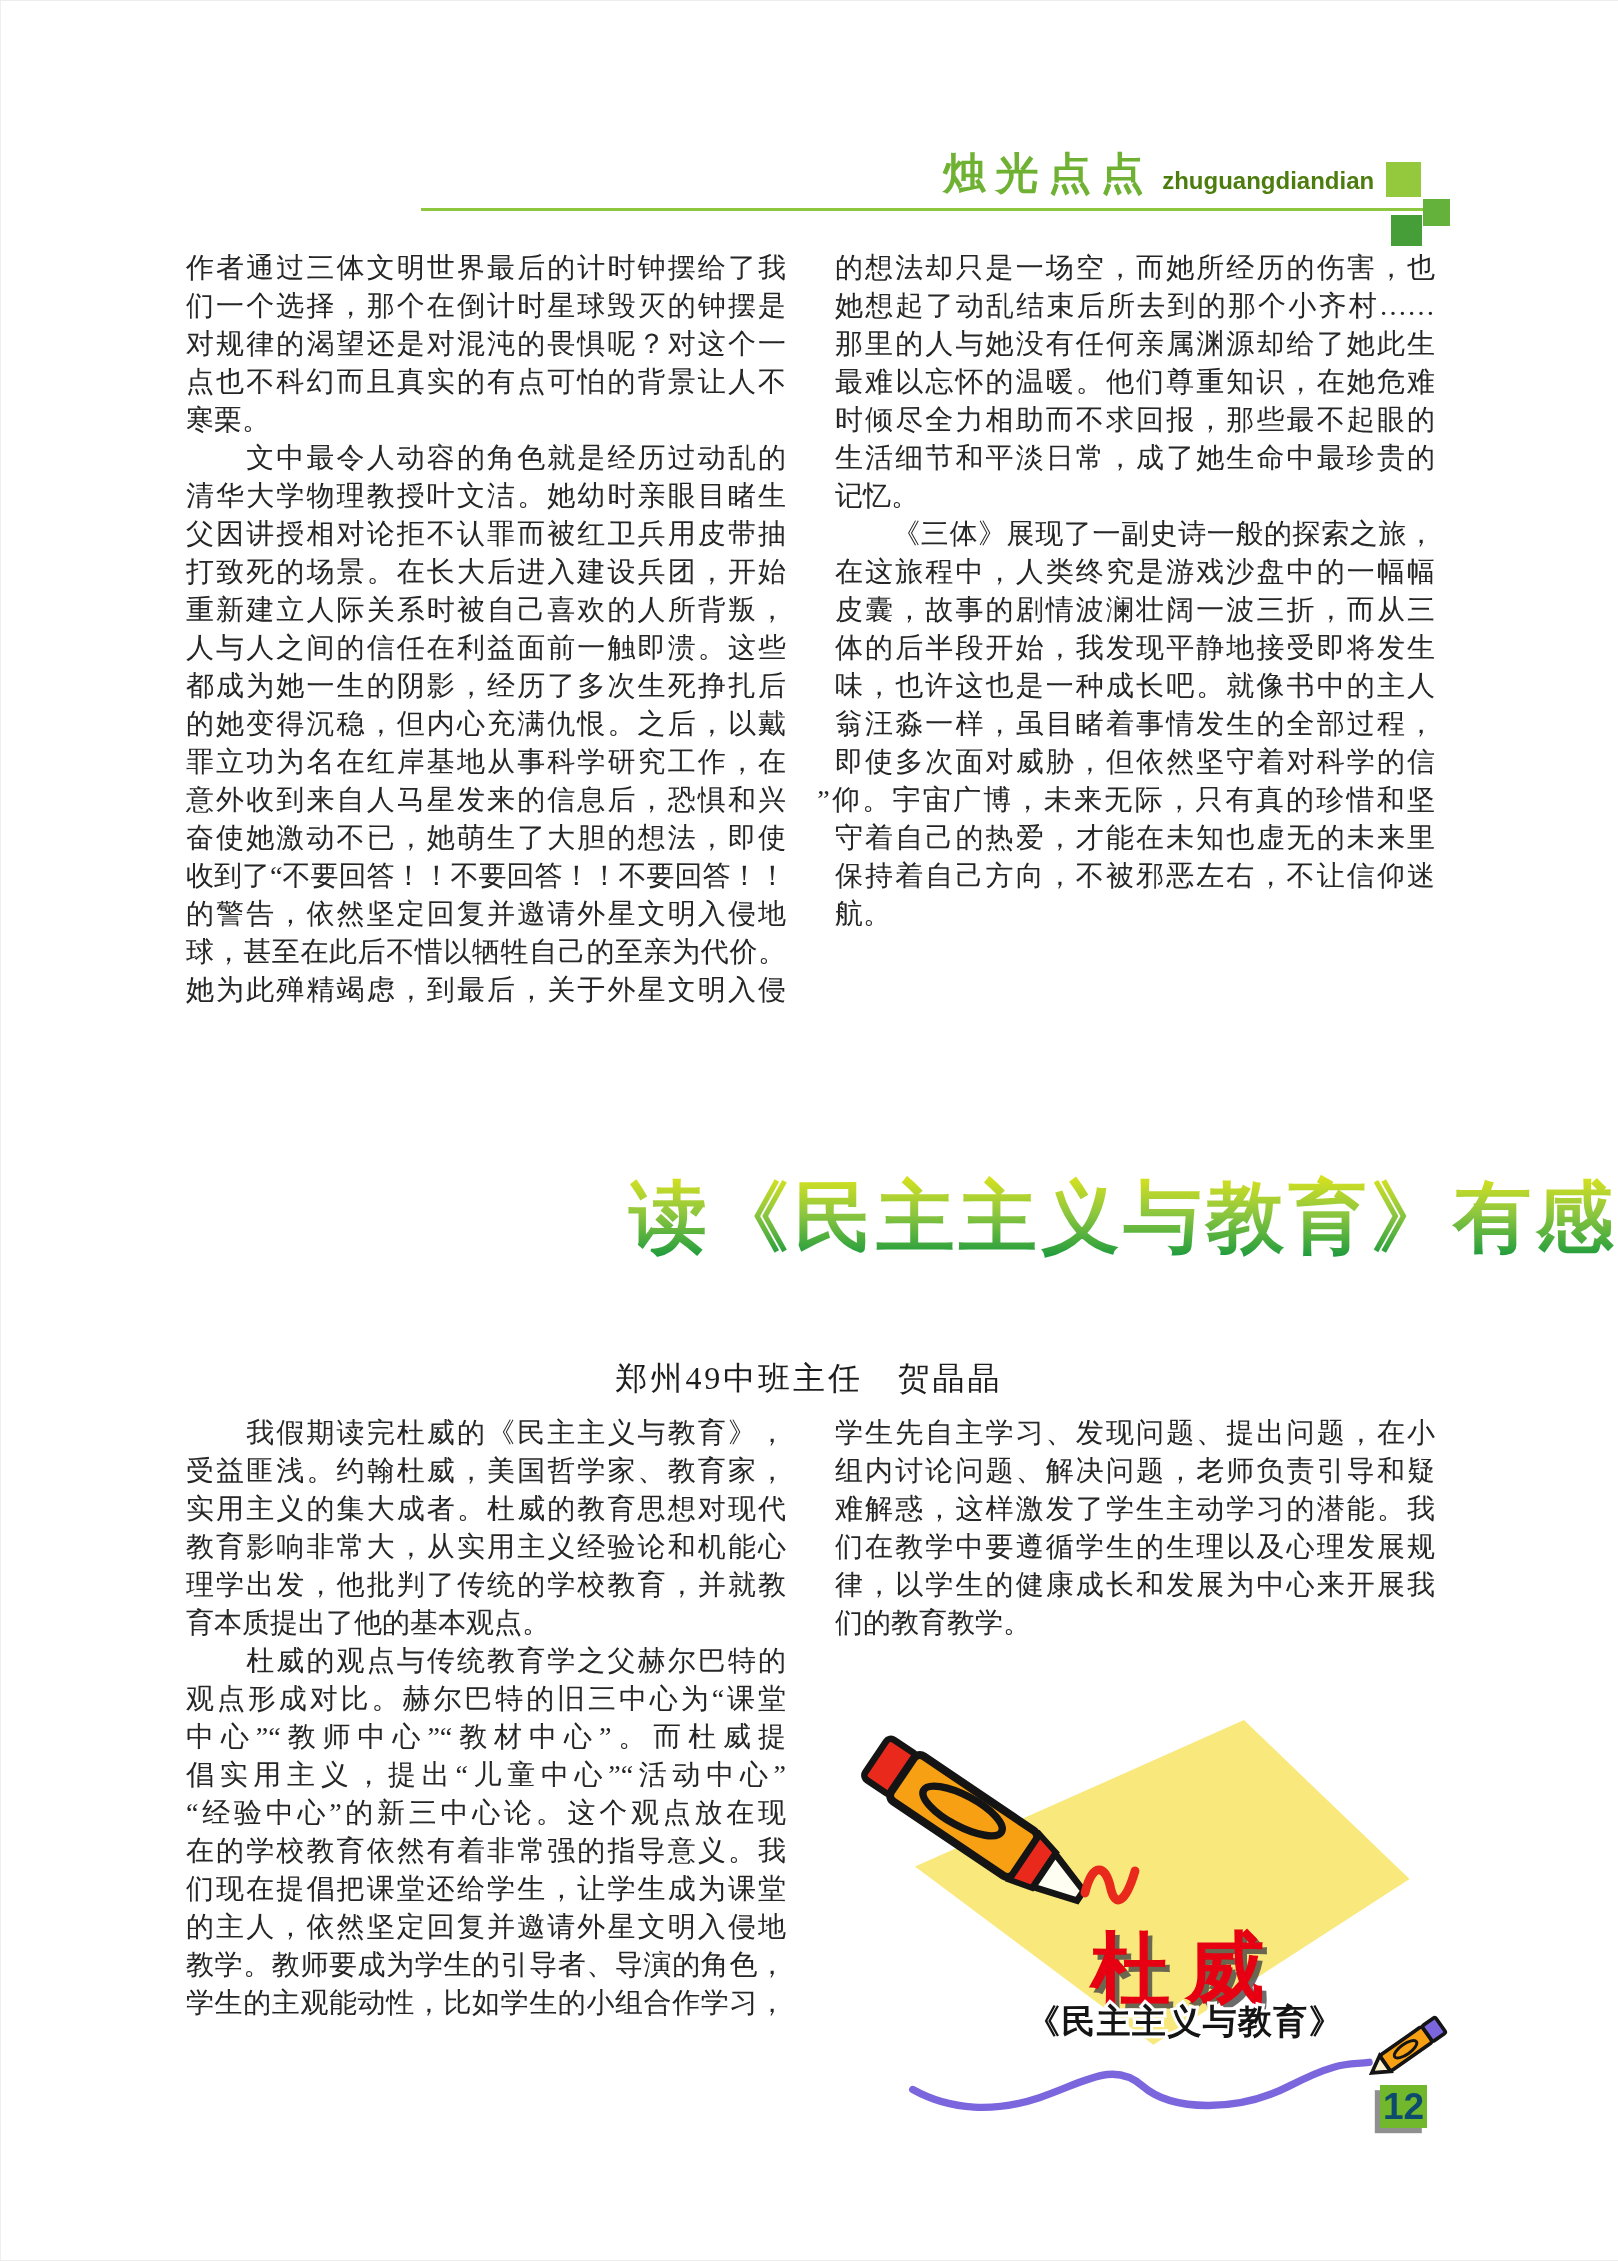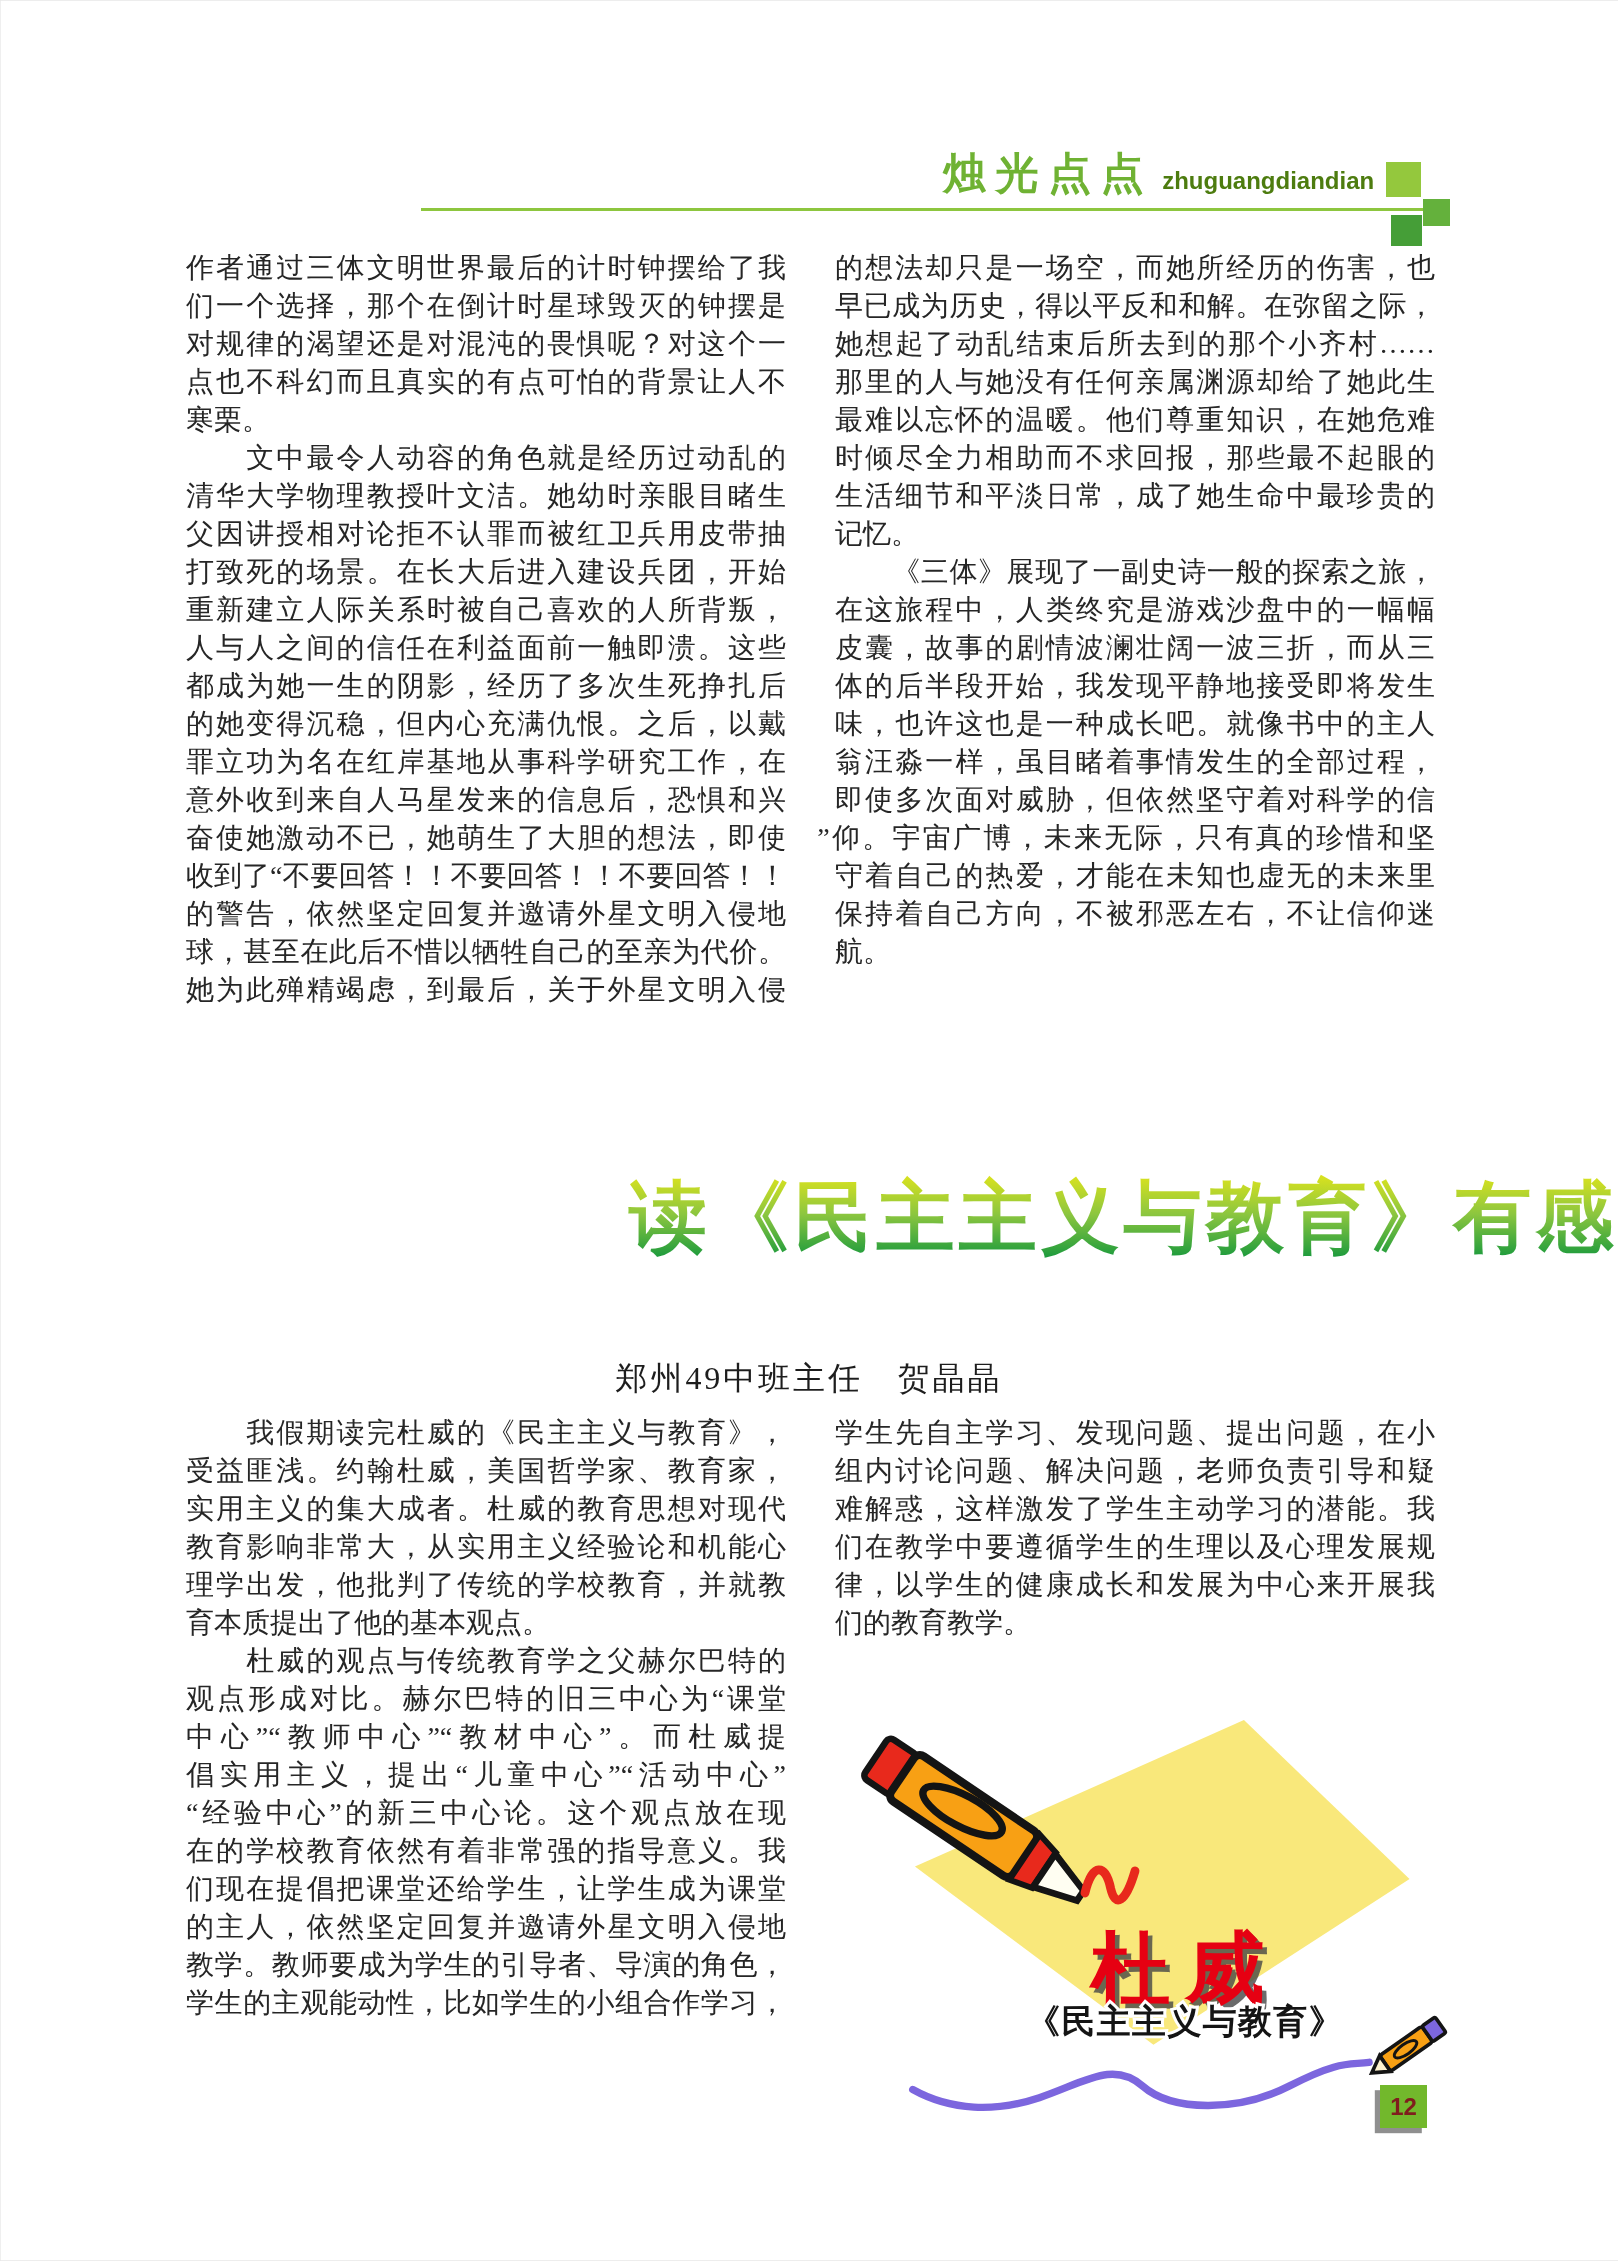--- a/index.html
+++ b/index.html
@@ -40,21 +40,21 @@
 
   
   .illus{position:absolute;left:892px;top:1659px;}
   .dewey-name{font-size:108px;font-weight:bold;letter-spacing:20px;fill:#e60012;}
   .dewey-shadow{font-size:108px;font-weight:bold;letter-spacing:20px;fill:rgba(70,70,70,.8);}
   .book-title{font-size:46px;font-weight:bold;letter-spacing:2px;fill:#141414;
               stroke:#ffffff;stroke-width:8px;paint-order:stroke;}
 
   
   .pagenum{position:absolute;left:1380px;top:2085px;width:47px;height:43px;background:#72b82c;
-           color:#7f1d1d;font-size:24px;font-weight:bold;text-align:center;line-height:43px;
+           color:#0c4a6e;font-size:37px;font-weight:bold;text-align:center;line-height:43px;
            box-shadow:-5.2px 5.2px 0 #8f8f8f;font-family:"Liberation Sans","DejaVu Sans",sans-serif;}
 </style>
 </head>
 <body>
 
 <div class="page">
 
   <div class="masthead">
     <span class="masthead-cn">烛光点点</span>
     <span class="masthead-py">zhuguangdiandian</span>
@@ -83,21 +83,20 @@
       <div class="line">意外收到来自人马星发来的信息后，恐惧和兴</div>
       <div class="line">奋使她激动不已，她萌生了大胆的想法，即使</div>
       <div class="line overflow">收到了“不要回答！！不要回答！！不要回答！！</div>
       <div class="line">的警告，依然坚定回复并邀请外星文明入侵地</div>
       <div class="line">球，甚至在此后不惜以牺牲自己的至亲为代价。</div>
       <div class="line">她为此殚精竭虑，到最后，关于外星文明入侵</div>
     </div>
   <div class="col col-a1-right">
 
   <div class="line">的想法却只是一场空，而她所经历的伤害，也</div>
-      <div class="line">早已成为历史，得以平反和和解。在弥留之际，</div>
       <div class="line">她想起了动乱结束后所去到的那个小齐村……</div>
       <div class="line">那里的人与她没有任何亲属渊源却给了她此生</div>
       <div class="line">最难以忘怀的温暖。他们尊重知识，在她危难</div>
       <div class="line">时倾尽全力相助而不求回报，那些最不起眼的</div>
       <div class="line">生活细节和平淡日常，成了她生命中最珍贵的</div>
       <div class="line short">记忆。</div>
       <div class="line">　　《三体》展现了一副史诗一般的探索之旅，</div>
       <div class="line">在这旅程中，人类终究是游戏沙盘中的一幅幅</div>
       <div class="line">皮囊，故事的剧情波澜壮阔一波三折，而从三</div>
       <div class="line">体的后半段开始，我发现平静地接受即将发生</div>

